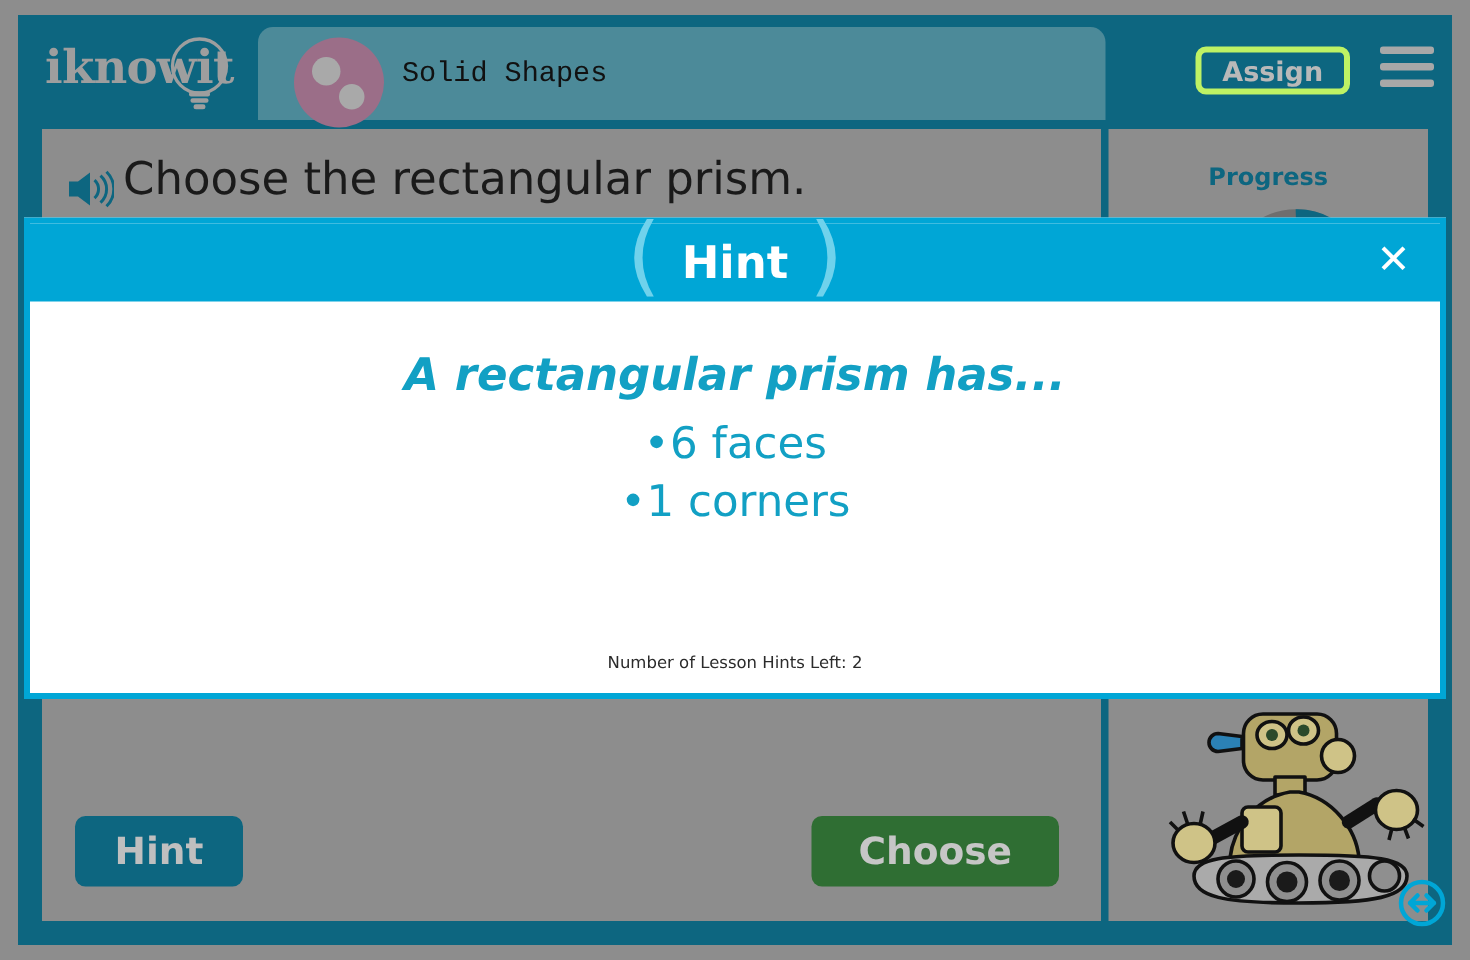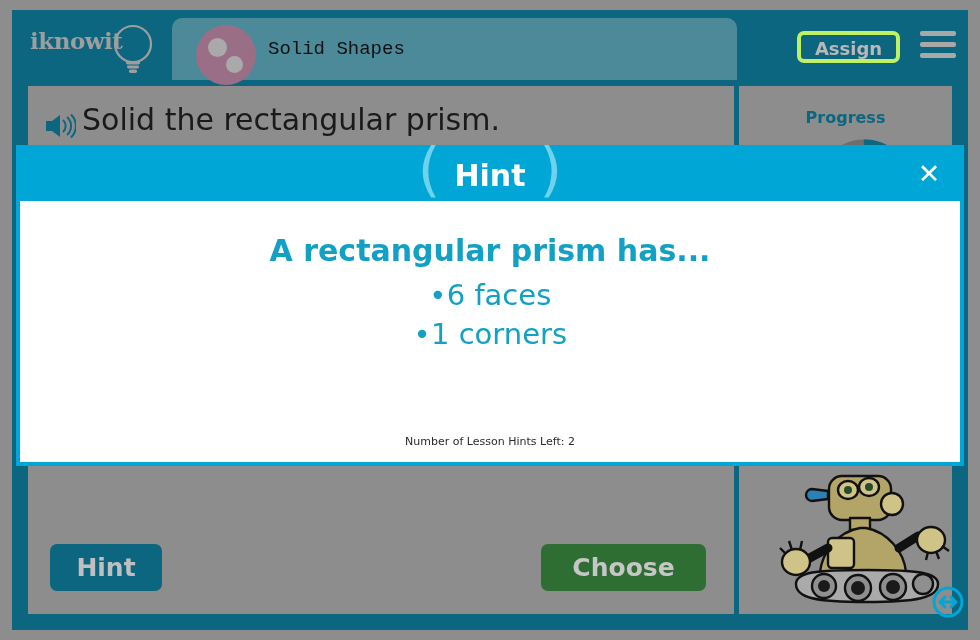--- a/index.html
+++ b/index.html
@@ -41,21 +41,21 @@
     top: 8px;
     width: 150px;
     height: 58px;
   }
   #logo-text {
     position: absolute;
     left: 4px;
     top: 9px;
     font-family: "DejaVu Serif", "Liberation Serif", serif;
     font-weight: bold;
-    font-size: 23px;
+    font-size: 31px;
     color: #9e9e9e;
     letter-spacing: -0.5px;
   }
   #logo-bulb {
     position: absolute;
     left: 80px;
     top: 4px;
     width: 54px;
     height: 54px;
   }
@@ -301,20 +301,21 @@
     height: 261px;
     padding-top: 32px;
     text-align: center;
   }
   #hint-heading {
     font-size: 30px;
     font-weight: bold;
     color: #12a0c4;
     margin-bottom: 8px;
     font-family: "DejaVu Sans", "Liberation Sans", sans-serif;
+    font-style: italic;
   }
   #hint-list {
     list-style: none;
     display: inline-block;
     text-align: left;
     margin: 0 auto;
   }
   #hint-list li {
     font-size: 29px;
     color: #12a0c4;
@@ -375,21 +376,21 @@
 
     <div id="pane-divider"></div>
 
     <div id="question-row">
       <svg id="speaker-icon" viewBox="0 0 32 26">
         <path d="M2 8 h6 L16 2 v22 L8 18 H2 Z" fill="#0d6680"></path>
         <path d="M19 7 a8 8 0 0 1 0 12" fill="none" stroke="#0d6680" stroke-width="2"></path>
         <path d="M23 4 a12 12 0 0 1 0 18" fill="none" stroke="#0d6680" stroke-width="2"></path>
         <path d="M27 1.5 a16 16 0 0 1 0 23" fill="none" stroke="#0d6680" stroke-width="2"></path>
       </svg>
-      <div id="question-text">Solid the rectangular prism.</div>
+      <div id="question-text">Choose the rectangular prism.</div>
     </div>
 
     <div id="progress-label">Progress</div>
 
     <svg id="progress-ring" viewBox="0 0 100 100">
       <circle cx="50" cy="50" r="38" fill="none" stroke="#6e6e6e" stroke-width="17"></circle>
       <path d="M 50 12 A 38 38 0 0 1 83.9 69 " fill="none" stroke="#0d6680" stroke-width="17"></path>
     </svg>
 
     <svg id="robot" viewBox="0 0 200 138">

